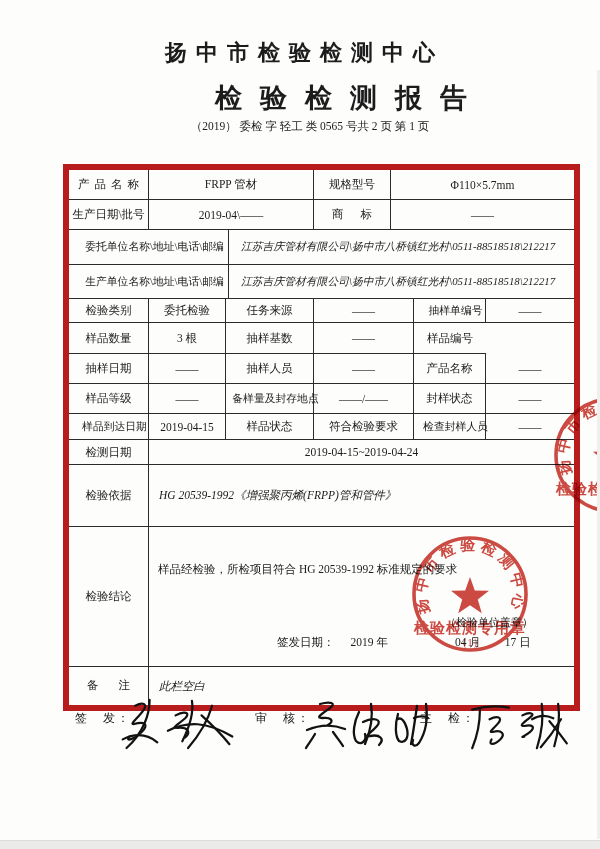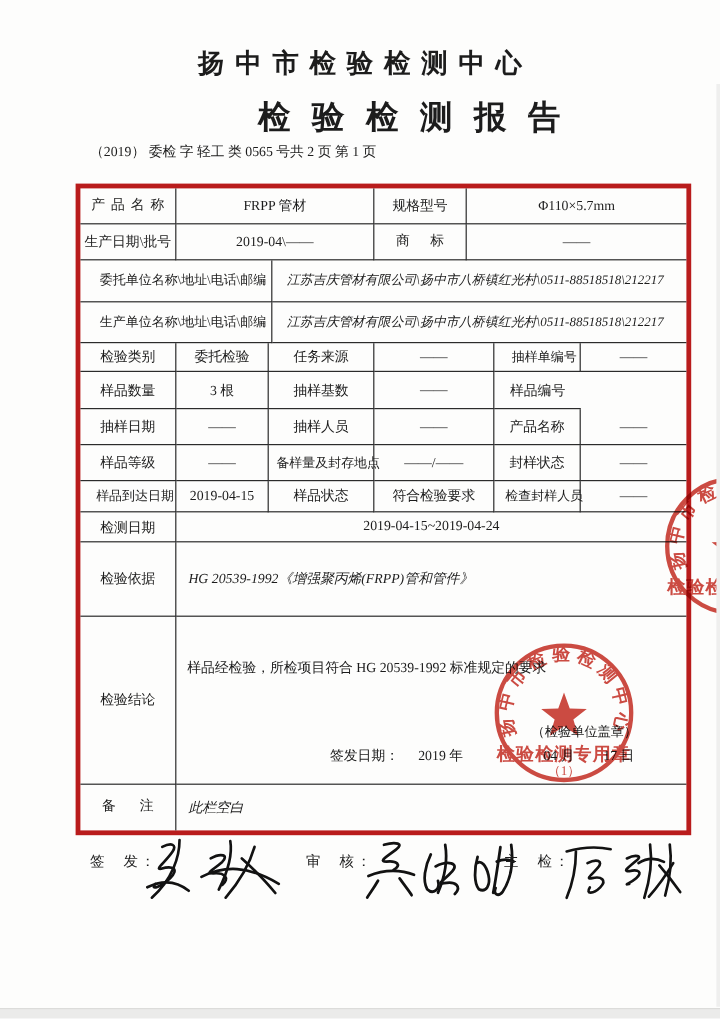--- a/index.html
+++ b/index.html
@@ -11,25 +11,25 @@
   .org-title{
     position:absolute;top:38px;left:0;width:600px;text-align:center;
     font-size:22px;font-weight:bold;letter-spacing:9px;text-indent:9px;
   }
   .report-title{
     position:absolute;top:80px;left:0;width:600px;text-align:center;
     font-size:27px;font-weight:bold;letter-spacing:18px;text-indent:18px;margin-left:41px;
   }
   .ref-row{
     position:absolute;top:119px;left:75px;width:470px;
-    display:flex;justify-content:flex-start;font-size:11.5px;
+    display:flex;justify-content:center;font-size:11.5px;
   }
   .doc-table{
-    position:absolute;top:153px;left:63px;width:505px;
-    border:4px solid #b91c1c;background:transparent;
+    position:absolute;top:164px;left:63px;width:505px;
+    border:6px solid #b91c1c;background:transparent;
   }
   .row{display:grid;}
   .cols-a{grid-template-columns:80px 165px 77px 1fr;}
   .cols-b{grid-template-columns:160px 1fr;}
   .cols-c{grid-template-columns:80px 77px 88px 100px 72px 1fr;}
   .cols-d{grid-template-columns:80px 1fr;}
   .cell{
     border-right:1px solid #2b2b2b;border-bottom:1px solid #2b2b2b;
     display:flex;align-items:center;justify-content:center;
     font-size:11.5px;overflow:visible;white-space:nowrap;

